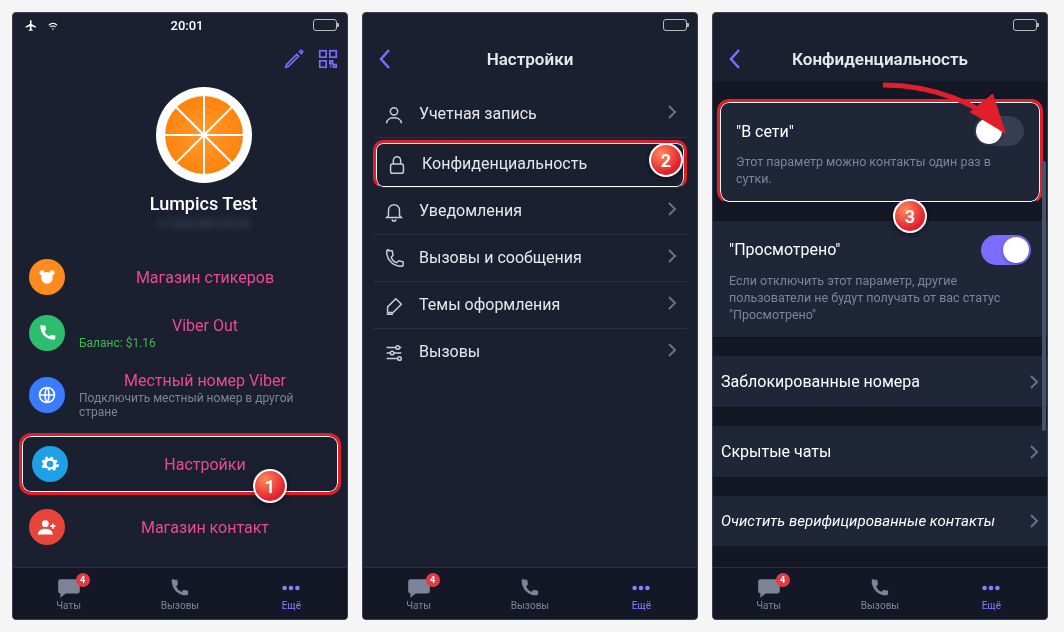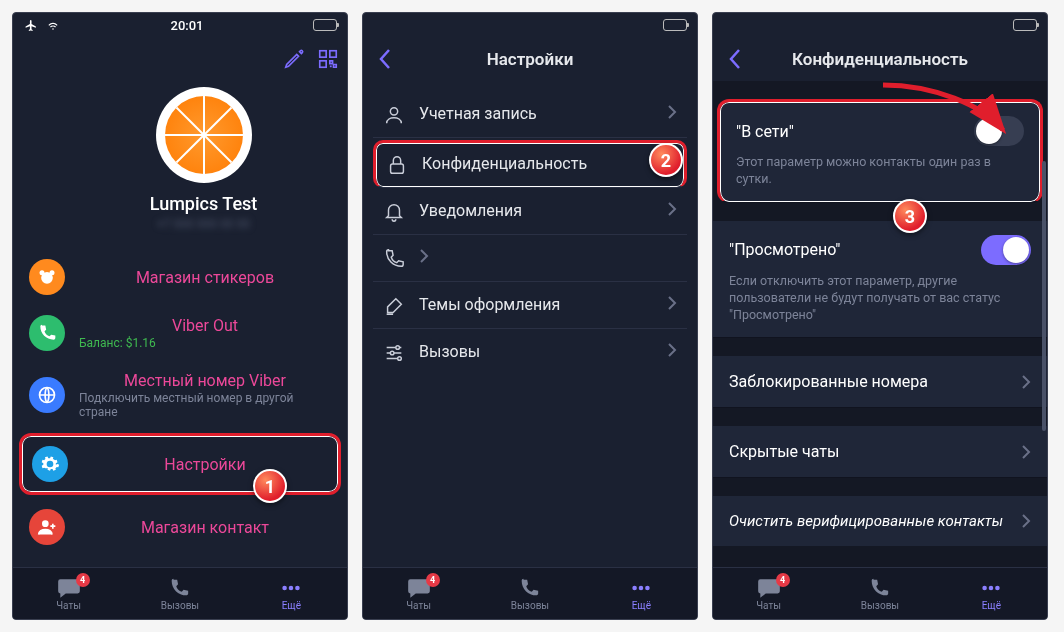--- a/index.html
+++ b/index.html
@@ -137,21 +137,21 @@
     background:#373e52;
   }
   .toggle.on { background:#7c6cff; }
   .toggle-knob {
     width:26px; height:26px; background:#fff; border-radius:50%;
     position:absolute; top:2px; left:2px; box-shadow:0 1px 3px rgba(0,0,0,.4);
   }
   .toggle.on .toggle-knob { left:22px; }
   .priv-row-nav {
     display:flex; align-items:center; justify-content:space-between;
-    padding:16px 16px; border-bottom:1px solid #10131f; background:#1f2638;
+    padding:16px 8px; border-bottom:1px solid #10131f; background:#1f2638;
   }
   .gap-dark { height:18px; background:#141824; }
   
   .step-badge {
     position:absolute; width:34px; height:34px; border-radius:50%;
     background: radial-gradient(circle at 35% 30%, #ff8a5c, #e01e2c 70%);
     border:2px solid #fff; color:#fff; font-weight:700; font-size:18px;
     display:flex; align-items:center; justify-content:center;
     box-shadow: 0 2px 5px rgba(0,0,0,.5);
     z-index:50;
@@ -339,20 +339,21 @@
           </svg>
         <span class="s-label">Уведомления</span>
         <svg class="chev" viewBox="0 0 10 16">
             <path d="M2 2l6 6-6 6"></path>
           </svg>
       </div>
       <div class="settings-row">
         <svg class="s-icon" viewBox="0 0 24 24">
             <path d="M6 2c-1 0-2 1-2 2 0 9 7 16 16 16 1 0 2-1 2-2v-3l-5-1-2 2c-3-1-5-3-6-6l2-2-1-5H6z"></path>
           </svg>
+        <span class="s-label">Вызовы и сообщения</span>
         <svg class="chev" viewBox="0 0 10 16">
             <path d="M2 2l6 6-6 6"></path>
           </svg>
       </div>
       <div class="settings-row">
         <svg class="s-icon" viewBox="0 0 24 24">
             <path d="M14 4l6 6-9 9H5v-6l9-9zM4 21h7"></path>
           </svg>
         <span class="s-label">Темы оформления</span>
         <svg class="chev" viewBox="0 0 10 16">

